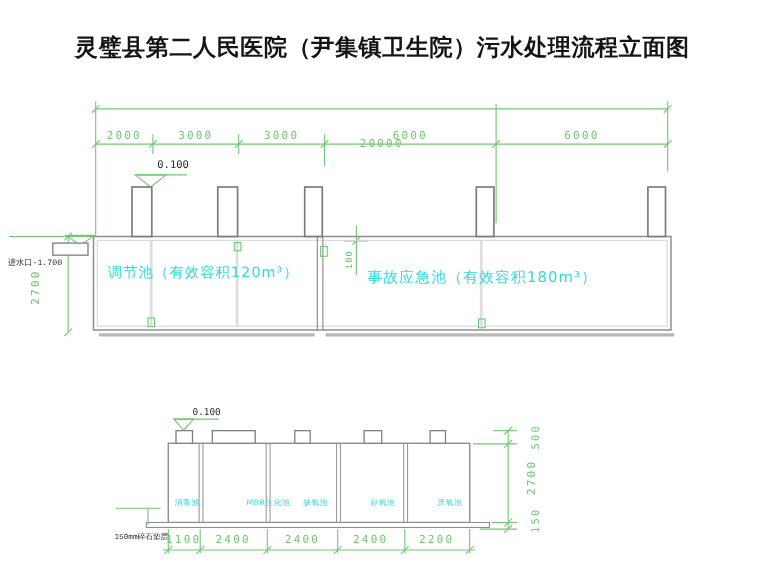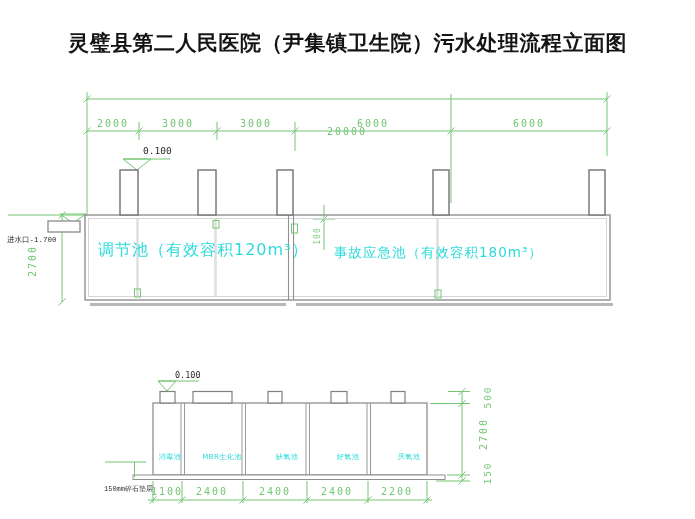--- a/index.html
+++ b/index.html
@@ -14,21 +14,21 @@
     font-weight:bold; font-size:21px; color:#141414; letter-spacing:0.5px;
   }
   .dim {
     color:#74c674; font-family:"DejaVu Sans Mono","Liberation Mono",monospace;
     font-size:10px; letter-spacing:2px;
   }
   .dimc { transform:translateX(-50%); }
   .rot  { transform:translate(-50%,-50%) rotate(-90deg); }
   .blk  { color:#2b2b2b; font-family:"DejaVu Sans Mono","Liberation Mono",monospace; }
   .cyan { color:#2edbdb; }
-  .lbl-big { font-size:16px; letter-spacing:1px; }
+  .lbl-big { font-size:13px; letter-spacing:1px; }
   .lbl-sm  { font-size:7px; letter-spacing:0.5px; transform:translateX(-50%); }
   .note { font-size:7px; color:#333; font-family:Liberation Mono, monospace;margin-top:35px; }
   svg.lines { position:absolute; left:0; top:0; }
 </style>
 </head>
 <body>
 
 <div class="canvas">
 
   <svg class="lines" width="695" height="519" viewBox="0 0 695 519">
@@ -193,21 +193,21 @@
   <div class="t dim rot" style="left:33px; top:261px;">2700</div>
   <div class="t dim rot" style="left:318px; top:236px; font-size:8px; letter-spacing:1px;">100</div>
 
   <div class="t cyan lbl-big" style="left:98px; top:242px;">调节池（有效容积120m³）</div>
   <div class="t cyan lbl-big" style="left:334px; top:246px; font-size:13.5px;text-align:right;">事故应急池（有效容积180m³）</div>
 
   <div class="t blk" style="left:175px; top:371px; font-size:8.5px;">0.100</div>
   <div class="t note" style="left:104px; top:451px;">150mm碎石垫层</div>
 
   <div class="t cyan lbl-sm" style="left:170px; top:454px;">消毒池</div>
-  <div class="t cyan lbl-sm" style="left:222px; top:454px;">MBR生化池</div>
+  <div class="t cyan lbl-sm" style="left:222px; top:454px;padding-left:44px;">MBR生化池</div>
   <div class="t cyan lbl-sm" style="left:287px; top:454px;font-family:Liberation Serif, serif;">缺氧池</div>
   <div class="t cyan lbl-sm" style="left:348px; top:454px;">好氧池</div>
   <div class="t cyan lbl-sm" style="left:409px; top:454px;">厌氧池</div>
 
   <div class="t dim dimc" style="left:167px; top:487px;">1100</div>
   <div class="t dim dimc" style="left:212px; top:487px;">2400</div>
   <div class="t dim dimc" style="left:275px; top:487px;">2400</div>
   <div class="t dim dimc" style="left:337px; top:487px;">2400</div>
   <div class="t dim dimc" style="left:397px; top:487px;">2200</div>
 

